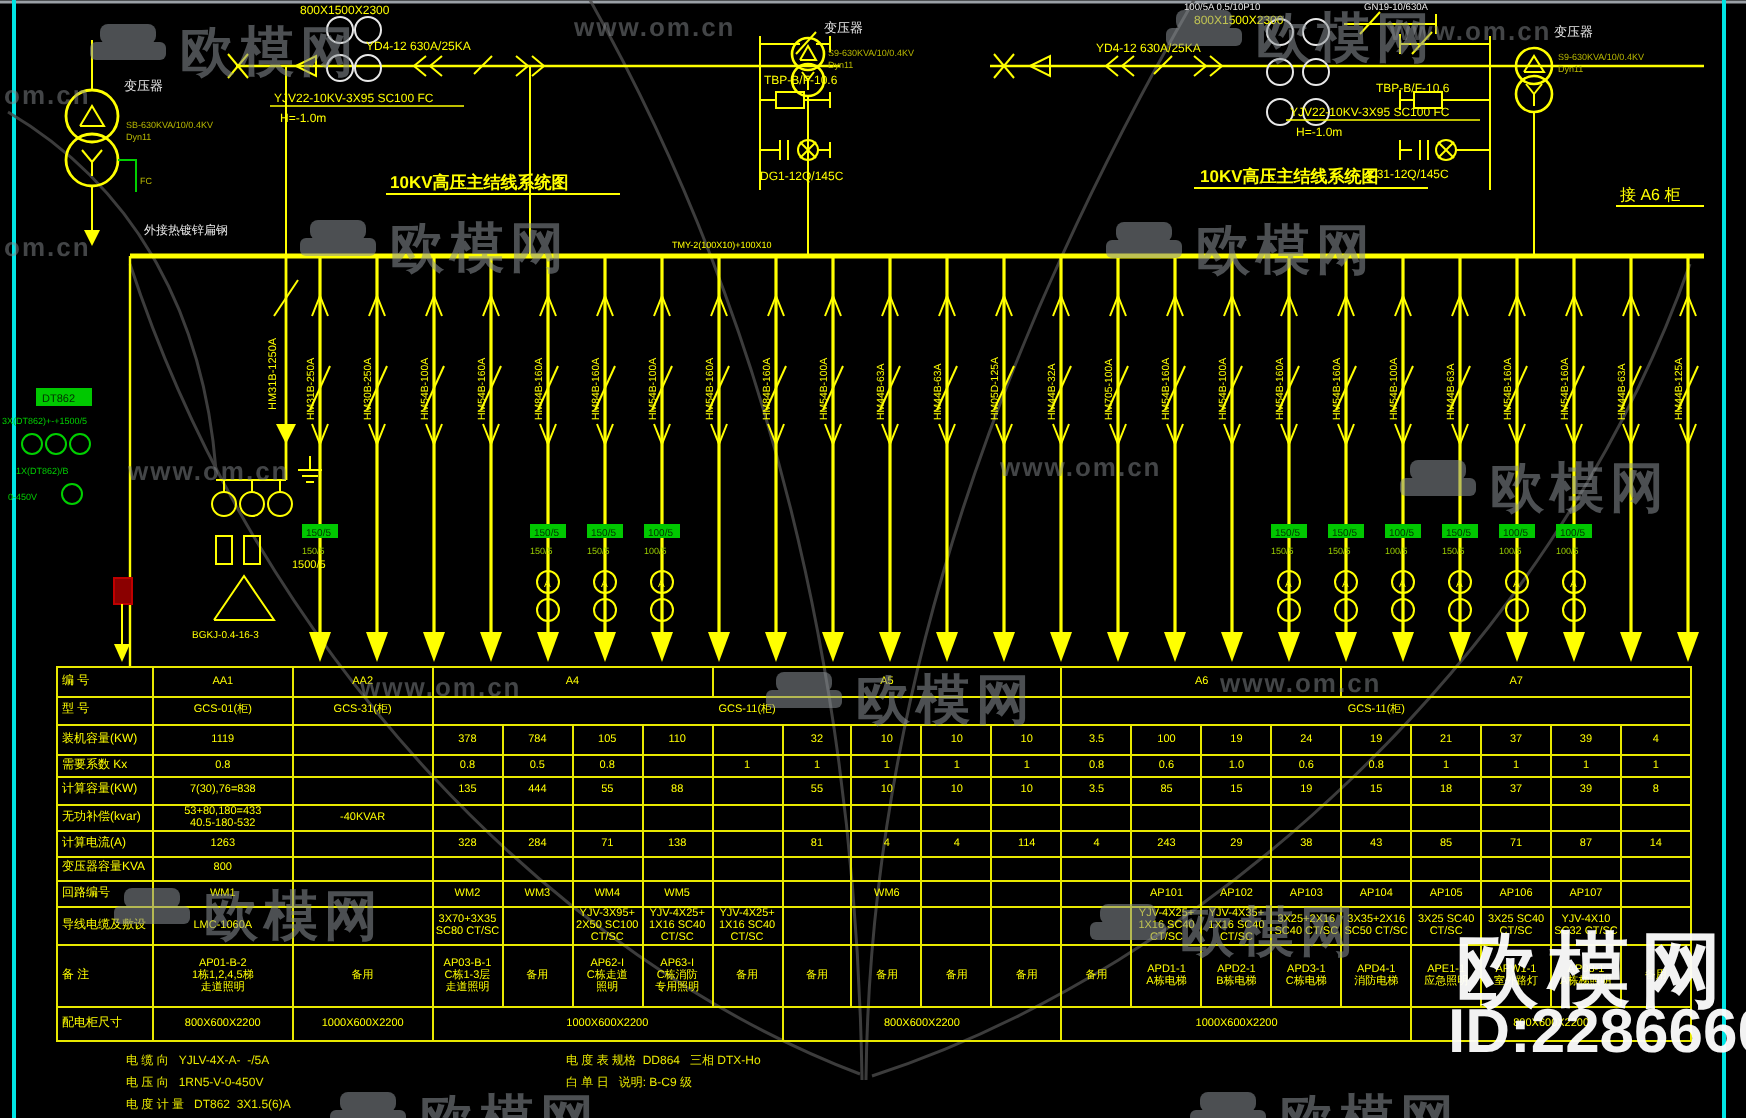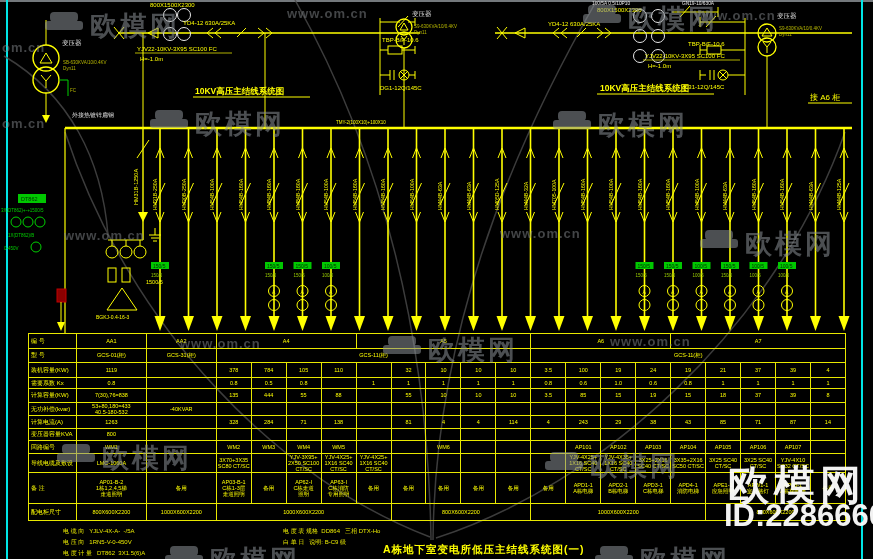--- a/index.html
+++ b/index.html
@@ -763,14 +763,13 @@
       <div class="site" style="left: 610px; top: 334px;">www.om.cn</div>
       <div class="site" style="left: 2px; top: 40px;">om.cn</div>
       <div class="site" style="left: 2px; top: 116px;">om.cn</div>
     </div>
   <div class="white-brand">欧模网</div>
   <div class="white-id">ID:2286660</div>
 
   
   <div class="note-block" id="notes-left" style="left:63px;top:526px;"><div>电 缆 向   YJLV-4X-A-  -/5A</div><div>电 压 向   1RN5-V-0-450V</div><div>电 度 计 量   DT862  3X1.5(6)A</div></div>
   <div class="note-block" id="notes-right" style="left:283px;top:526px;"><div>电 度 表 规格  DD864   三相 DTX-Ho</div><div>白 单 日   说明: B-C9 级</div></div>
-  <div id="drawing-title">A栋地下室变电所低压主结线系统图(一)</div>
 </div>
 
 </body></html>

